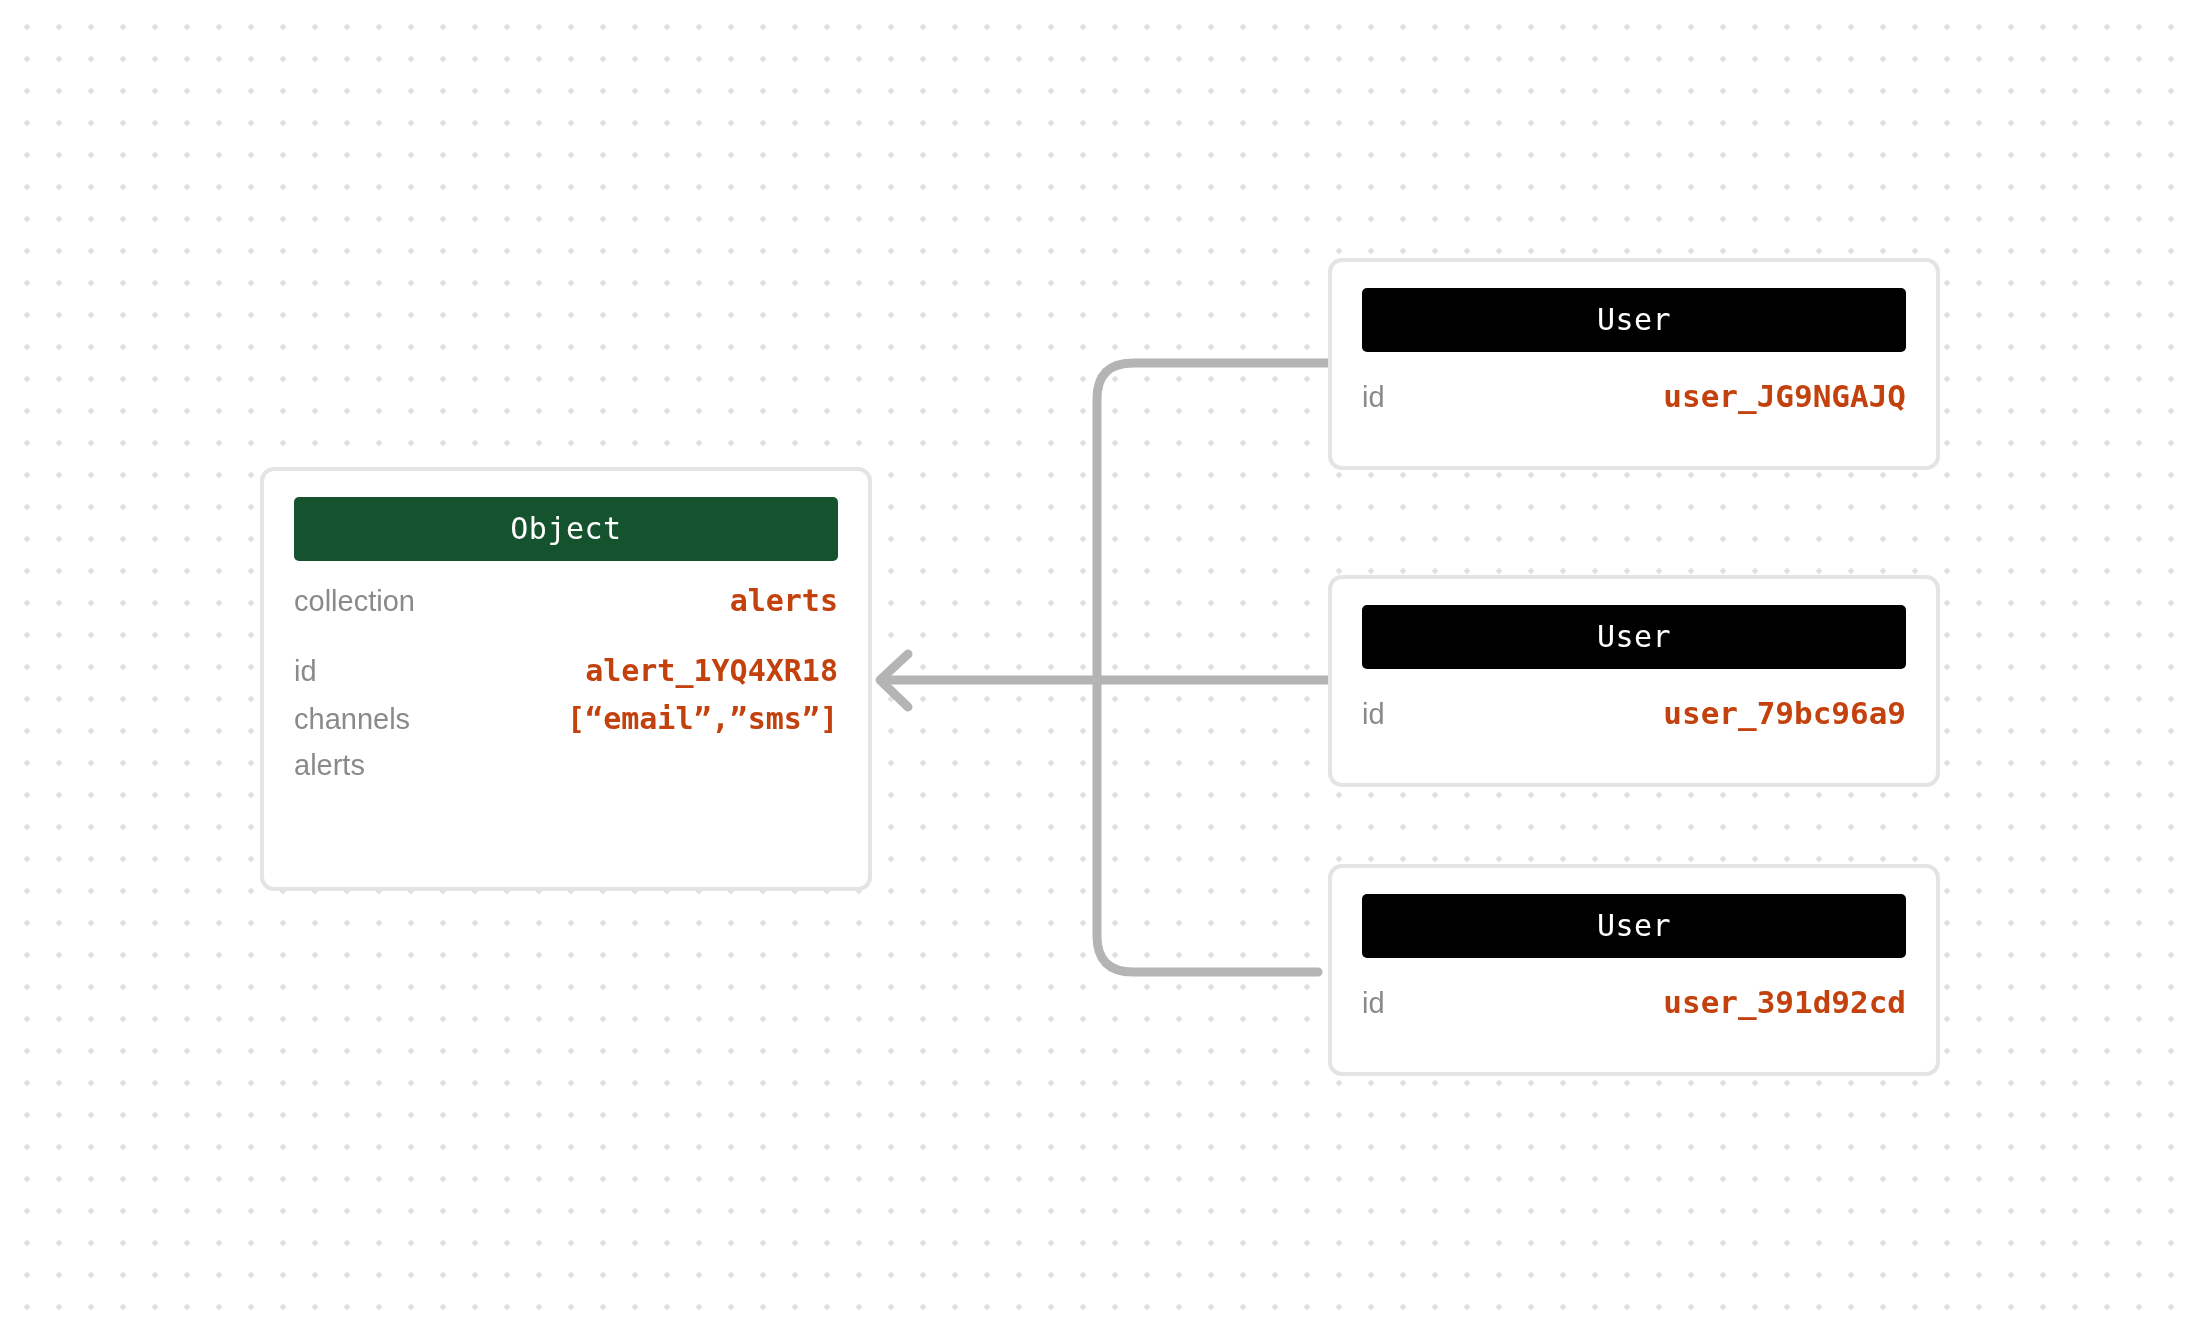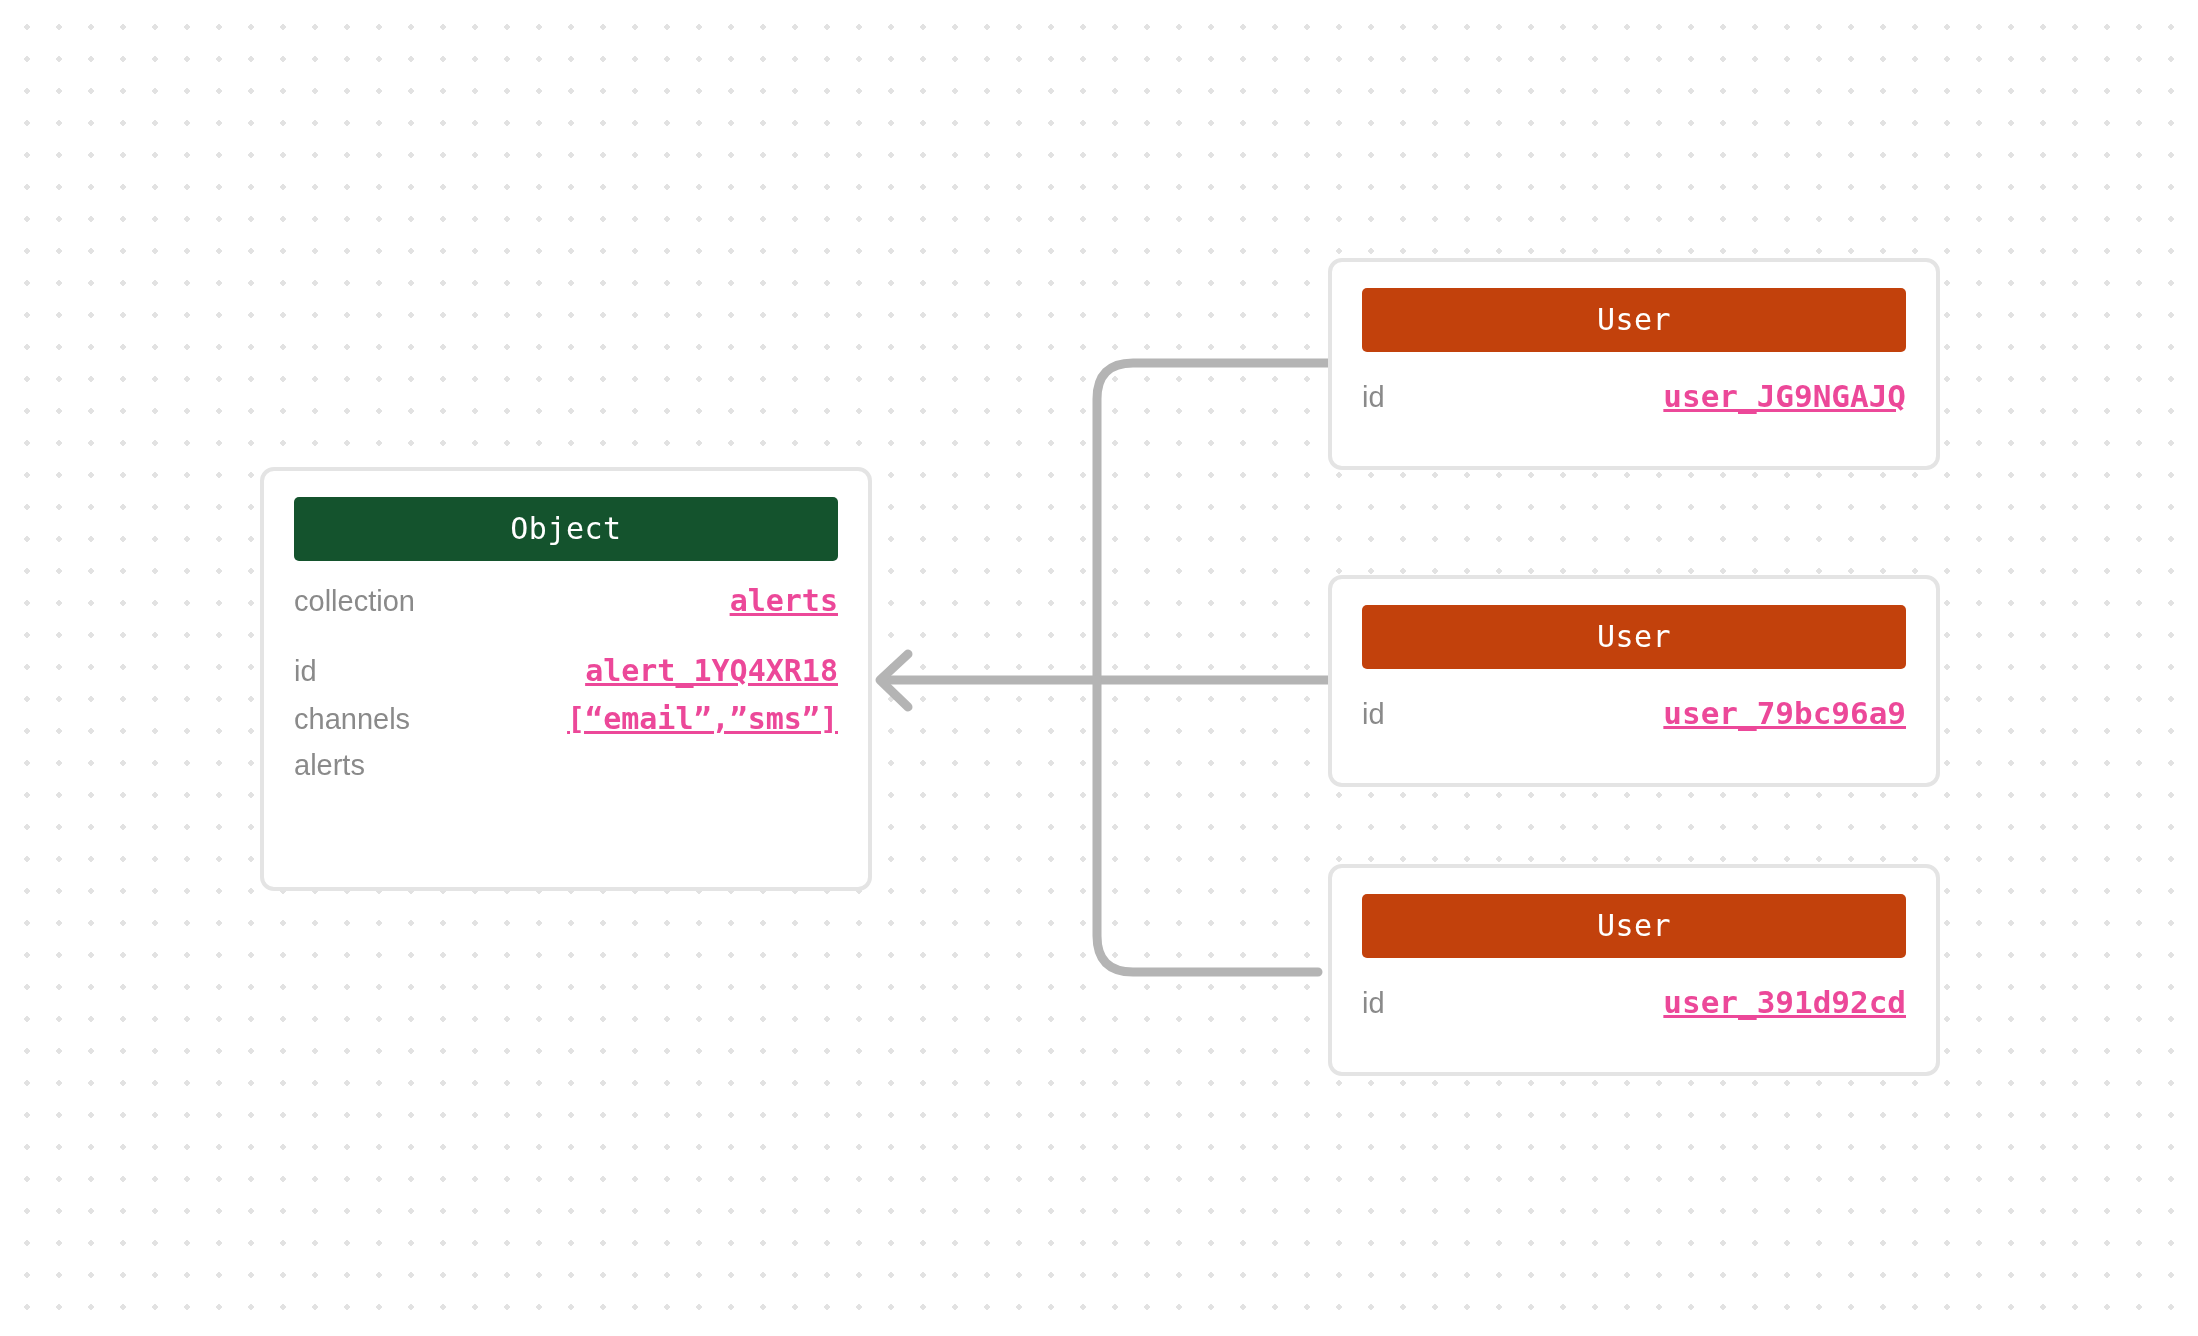--- a/index.html
+++ b/index.html
@@ -49,21 +49,21 @@
     border-radius: 5px;
     text-align: center;
     color: #ffffff;
     font-family: "DejaVu Sans Mono", "Liberation Mono", monospace;
     font-size: 30px;
     letter-spacing: 0.5px;
     line-height: 1.0;
     padding: 17px 0 17px 0;
   }
   .node-header.blue  { background: #14532d; }
-  .node-header.green { background: #c2410c; }
+  .node-header.green { background: #000000; }
 
   .node-body {
     padding: 0 30px;
   }
 
   .field-group { margin-top: 22px; }
   .field-group + .field-group { margin-top: 22px; }
 
   .field-row {
     display: flex;
@@ -74,27 +74,26 @@
   }
 
   .field-key {
     color: #8a8a8a;
     font-family: "Liberation Sans", sans-serif;
     font-size: 29px;
     white-space: nowrap;
   }
 
   .field-val {
-    color: #ec4899;
+    color: #c2410c;
     font-family: "DejaVu Sans Mono", "Liberation Mono", monospace;
     font-size: 31px;
     font-weight: 700;
     white-space: pre;
     text-align: right;
-    text-decoration: underline;
   }
 
   
   #node-object {
     left: 260px;
     top: 467px;
     width: 612px;
     height: 424px;
   }
   #node-object .field-val { font-size: 30px; text-align: center; }

